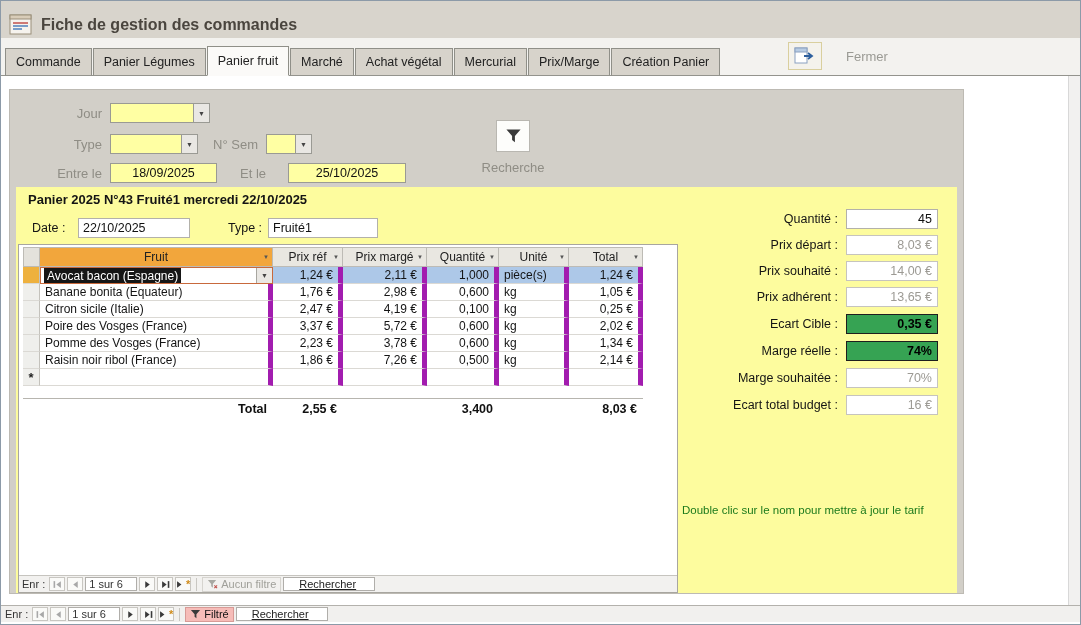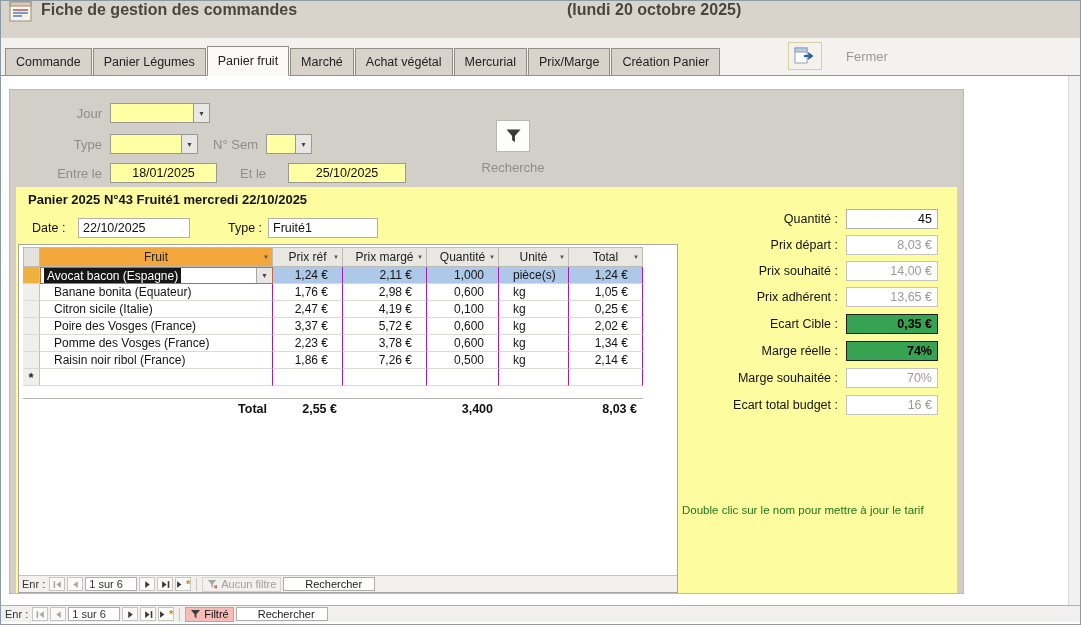--- a/index.html
+++ b/index.html
@@ -4,21 +4,21 @@
 <style>
   * { box-sizing: border-box; margin: 0; padding: 0; }
   html,body { background:#e8e8e8; }
   body { font-family:"Liberation Sans", sans-serif; }
   .window { position:relative; width:1081px; height:625px; background:#fff;
             border:1px solid #8c9aa8; overflow:hidden; }
 
   
   .titlebar { position:absolute; left:0; top:0; width:100%; height:48px;
               background:#d8d4cc; border-bottom:1px solid #c6c2ba;
-              display:flex; align-items:flex-start; }
+              display:flex; align-items:center; }
   .form-icon { margin-left:8px; width:24px; height:22px; display:inline-flex; }
   .title { font-size:16px; font-weight:bold; color:#4a453e; margin-left:8px; }
   .header-date { position:absolute; left:566px; font-size:16px; font-weight:bold; color:#4a453e; }
 
   
   .tabstrip { position:absolute; left:0; top:37px; width:100%; height:38px;
               background:#f3f2ef; border-bottom:1px solid #93938d; }
   .tabs { position:absolute; left:4px; bottom:-1px; display:flex; align-items:flex-end; }
   .tab { height:28px; line-height:26px; padding:0 10px; background:#d7d3cb;
          border:1px solid #8f8f88; border-bottom:1px solid #93938d;
@@ -68,22 +68,22 @@
   .ghead, .trow, .gtotal { display:flex;text-align:right; }
   .hcell { position:relative; height:20px; background:#e9e7e1;
            border:1px solid #bdbbb5; border-left:none; font-size:12px; color:#222;
            display:flex; align-items:center; justify-content:center; }
   .hcell.first { border-left:1px solid #bdbbb5; background:#e4e2dc; }
   .hcell.fruit-h { background:#f2a63c; }
   .harrow { position:absolute; right:3px; font-size:6px; color:#555; }
   .w-sel{width:17px;} .w-fruit{width:233px;} .w-pref{width:70px;} .w-pmar{width:84px;}
   .w-qte{width:72px;} .w-uni{width:70px;} .w-tot{width:74px;}
   .trow { height:17px; }
-  .cell { border-right:1px solid #a21caf; border-bottom:1px solid #dbd9d4; background:#fff;
-          font-size:12px; color:#141414; display:flex; align-items:center; padding:0 14px;
+  .cell { border-right:5px solid #a21caf; border-bottom:1px solid #dbd9d4; background:#fff;
+          font-size:12px; color:#141414; display:flex; align-items:center; padding:0 5px;
           overflow:hidden; white-space:nowrap; }
   .cell.num { justify-content:flex-end; }
   .cell.selector { width:17px; padding:0; background:#efefec; border-right:1px solid #c4c2bc;
                    justify-content:center; font-size:13px; font-weight:bold; color:#222; }
   .trow.sel .cell { background:#adc8e8; }
   .trow.sel .cell.selector { background:#eeb13e; }
   .trow.sel .cell.fruit-edit { background:#fff; padding:0; border:1px solid #c8693c; }
   .seltext { background:#161616; color:#fff; padding:1px 3px; margin-left:3px; font-size:12px; }
   .fruit-edit .combo-btn { margin-left:auto; height:100%; border-left:1px solid #a8a6a0; }
   .spacer { height:12px; }
@@ -100,21 +100,21 @@
   .navlbl { margin-right:2px; }
   .nav-btn { width:16px; height:14px; border:1px solid #c8c6c1; background:#fafaf8;
              display:inline-flex; align-items:center; justify-content:center; gap:1px; }
   .posbox { width:52px; height:14px; background:#fff; border:1px solid #b0aeaa;
             font-size:11px; padding:0 3px; display:inline-flex; align-items:center; }
   .vsep { width:1px; height:13px; background:#c9c7c2; margin:0 3px; }
   .filterchip { height:15px; display:inline-flex; align-items:center; gap:3px; padding:0 4px; }
   .filterchip.nofilter { color:#a0a09a; border:1px solid #d6d4cf; background:transparent; }
   .filterchip.filtered { color:#111; background:#f6bcb8; border:1px solid #d89a96; }
   .searchbox { width:92px; height:14px; background:#fff; border:1px solid #b0aeaa;
-               font-size:11px; color:#222; padding:0 21px; display:inline-flex; align-items:center; }
+               font-size:11px; color:#222; padding:0 15px; display:inline-flex; align-items:center;text-decoration:underline; }
   .star { color:#cf8a18; font-weight:bold; font-size:11px; line-height:8px; }
 
   
   .slabel { position:absolute; left:662px; width:160px; text-align:right;
             font-size:12.5px; color:#141414; }
   .sbox { position:absolute; left:830px; width:92px; height:20px; display:flex;
           align-items:center; justify-content:flex-end; padding:0 5px; font-size:12.5px; }
   .v-plain { background:#fff; border:1px solid #b3b1aa; color:#111; }
   .v-dis { background:#fff; border:1px solid #c6c4be; color:#9c9a94; }
   .v-green { background:#36a353; border:1px solid #1e1e1e; color:#000; font-weight:bold; }
@@ -130,21 +130,20 @@
     <span class="form-icon">
       <svg width="24" height="22" viewBox="0 0 24 22">
         <rect x="1" y="1" width="21" height="19" fill="#f6f3ee" stroke="#9a8f7a"></rect>
         <rect x="1" y="1" width="21" height="4" fill="#d8ccb8" stroke="#9a8f7a"></rect>
         <line x1="4" y1="9" x2="19" y2="9" stroke="#c0504d" stroke-width="1.5"></line>
         <line x1="4" y1="12" x2="19" y2="12" stroke="#4f81bd" stroke-width="1.5"></line>
         <line x1="4" y1="15" x2="13" y2="15" stroke="#4f81bd" stroke-width="1.5"></line>
       </svg>
     </span>
     <span class="title">Fiche de gestion des commandes</span>
-    <span class="header-date">(lundi 20 octobre 2025)</span>
   </div>
 
   <div class="tabstrip">
     <div class="tabs">
       <div class="tab">Commande</div>
       <div class="tab">Panier Légumes</div>
       <div class="tab active">Panier fruit</div>
       <div class="tab">Marché</div>
       <div class="tab">Achat végétal</div>
       <div class="tab">Mercurial</div>
@@ -180,21 +179,21 @@
         <span class="arrow">▼</span>
       </span>
 
       <span class="lbl" style="left:194px; top:47px; width:54px; text-align:right;">N° Sem</span>
       <span class="combo" style="left:256px; top:44px; width:46px;">
         <span class="val"></span>
         <span class="arrow">▼</span>
       </span>
 
       <span class="lbl" style="left:20px; top:76px; width:72px; text-align:right;">Entre le</span>
-      <span class="yinput" style="left:100px; top:73px; width:107px;">18/01/2025</span>
+      <span class="yinput" style="left:100px; top:73px; width:107px;">18/09/2025</span>
 
       <span class="lbl" style="left:220px; top:76px; width:36px; text-align:right;">Et le</span>
       <span class="yinput" style="left:278px; top:73px; width:118px;">25/10/2025</span>
 
       <span class="search-btn">
         <svg width="17" height="17" viewBox="0 0 12 12">
           <path d="M1 1 h10 L7 5.6 V10 L5 8.4 V5.6 Z" fill="#3a3a3a"></path>
         </svg>
       </span>
       <span class="search-lbl">Recherche</span>

